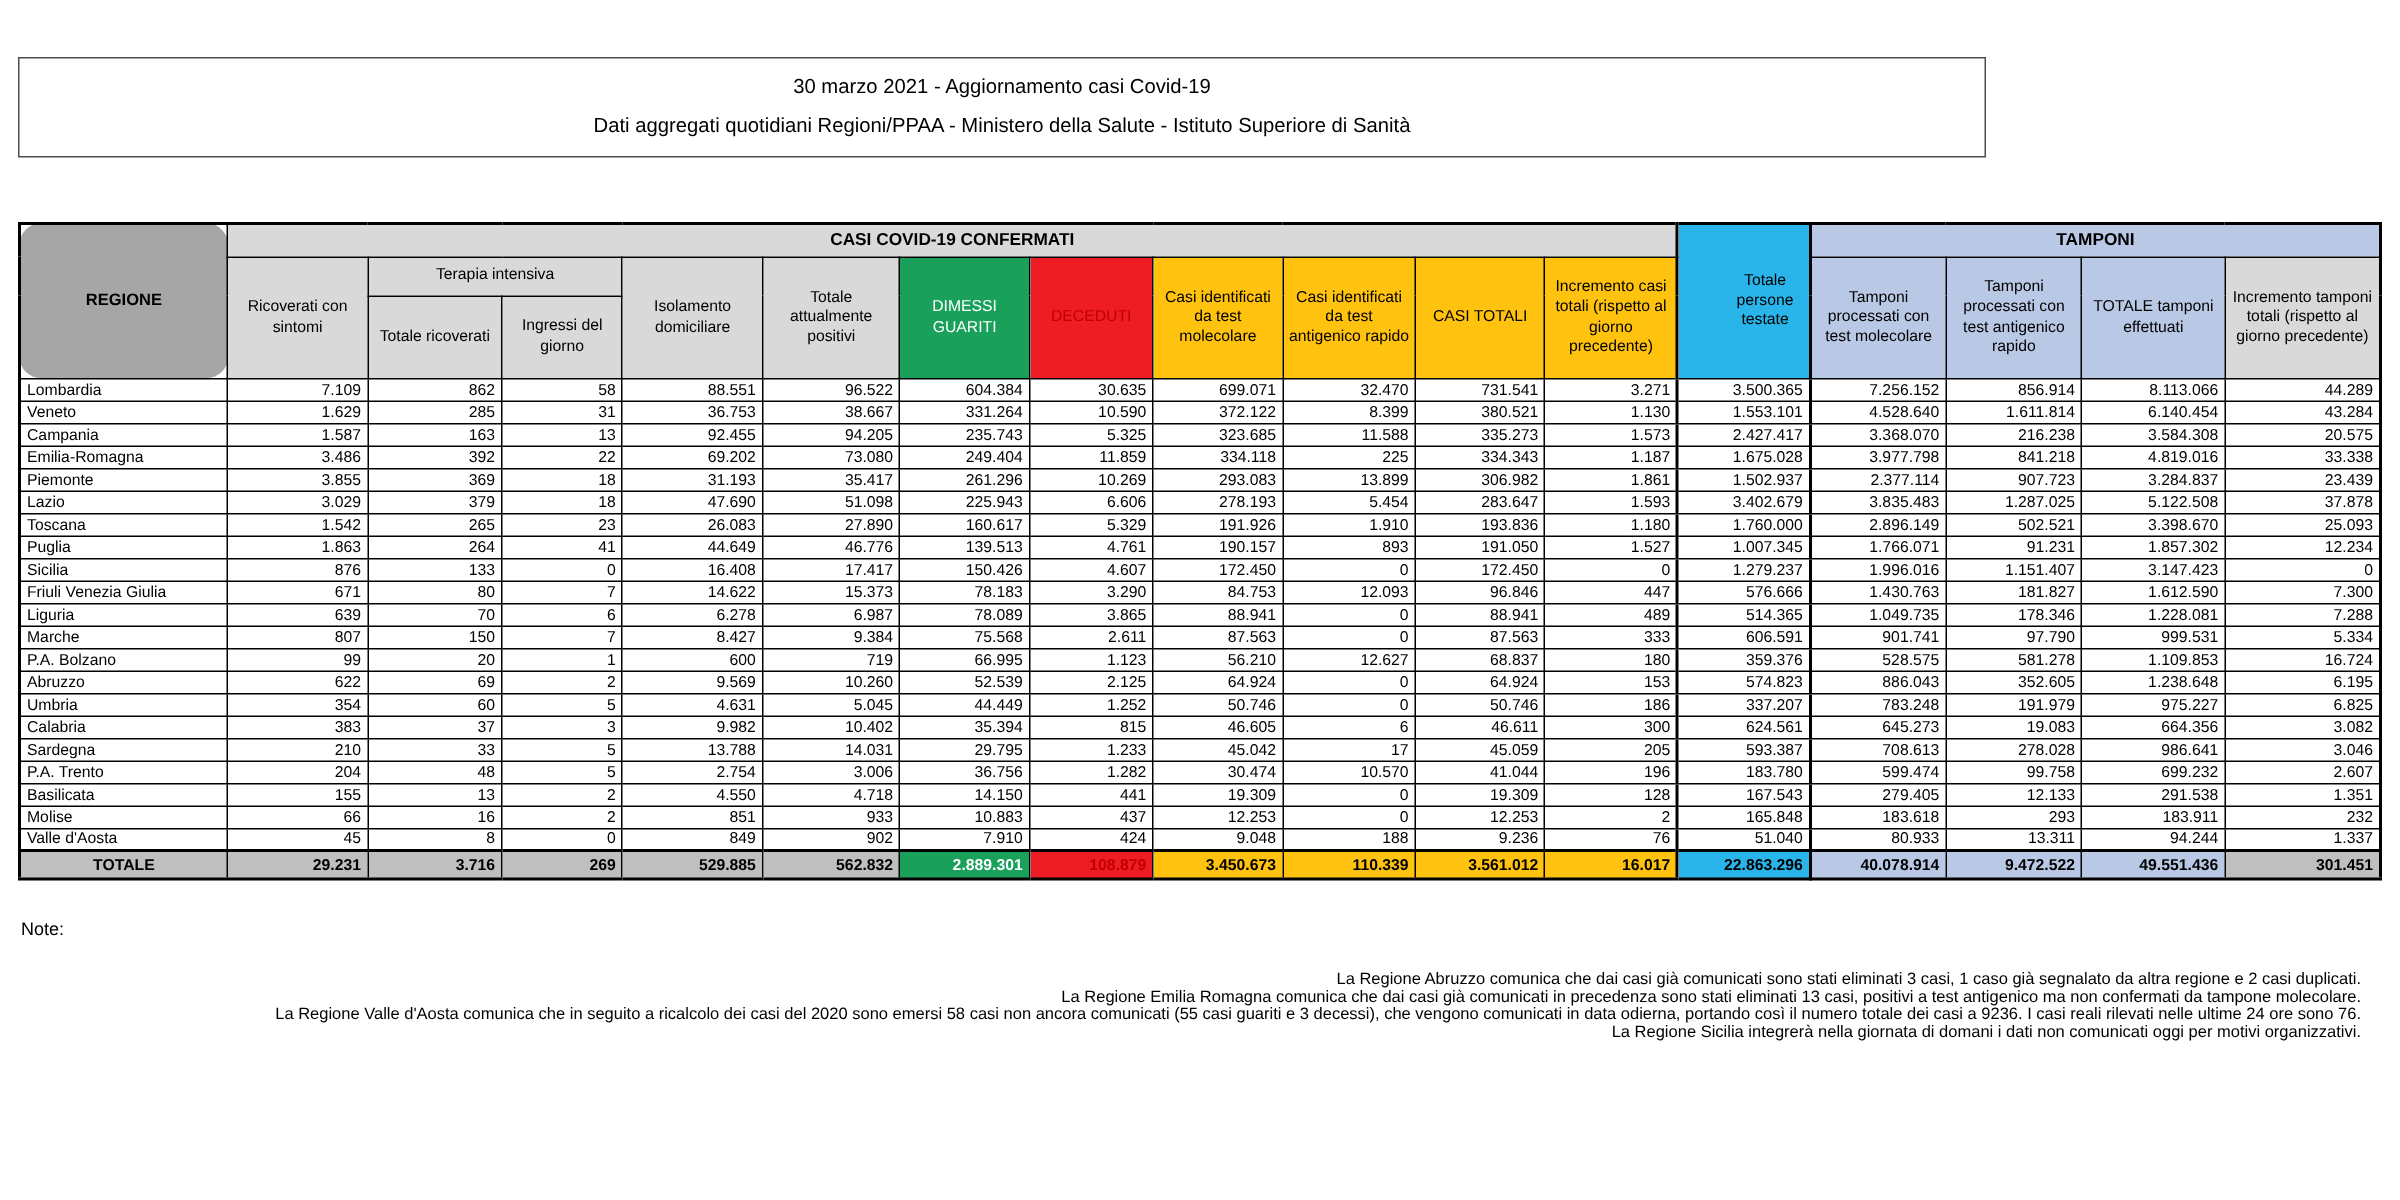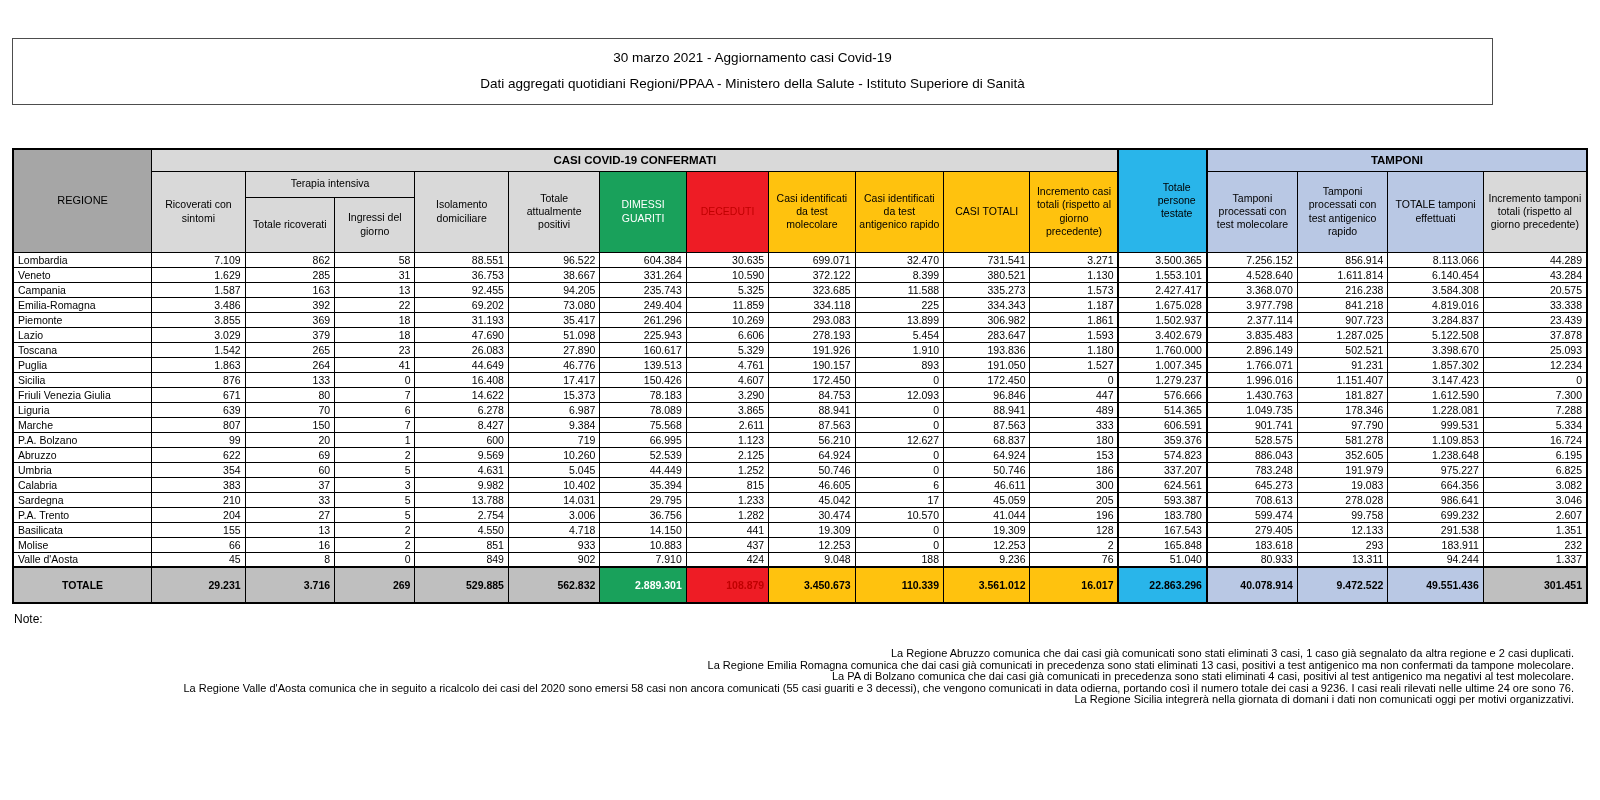--- a/index.html
+++ b/index.html
@@ -7,50 +7,50 @@
     --blue:#B9C8E4; --gray_dark:#A6A6A6; --gray_light:#D9D9D9;
     --gray_total:#BFBFBF; --deceduti_text:#C00000; --border:#000000;
   }
   *{box-sizing:border-box;}
   html,body{margin:0;padding:0;}
   body{
     width:1600px;height:800px;background:#ffffff;color:#000;
     font-family:"Liberation Sans",sans-serif;overflow:hidden;position:relative;
   }
   .title-box{
-    position:absolute;left:12px;top:38px;width:1481px;height:67px;
+    position:absolute;left:12px;top:38px;width:1312px;height:67px;
     border:1px solid #4d4d4d;background:#fff;
     display:flex;flex-direction:column;justify-content:space-evenly;
   }
   .title-line{text-align:center;font-size:13.5px;line-height:1.1;}
   table{
     position:absolute;left:12px;top:148px;width:1576px;
     border-collapse:collapse;table-layout:fixed;border:2px solid var(--border);
   }
   th,td{
     border:1px solid var(--border);padding:0 3px;overflow:hidden;
     font-size:10.5px;vertical-align:middle;
   }
   thead th{font-weight:normal;text-align:center;background:var(--gray_light);line-height:1.25;}
-  th.region-head{background:var(--gray_dark);font-weight:normal;font-size:11px;}
+  th.region-head{background:var(--gray_dark);font-weight:bold;font-size:11px;border-radius:14px;}
   .band{font-weight:bold;font-size:11.5px;height:22px;}
   .rowB{height:26px;}
   .rowC{height:55px;}
   th.green{background:var(--green);color:#fff;}
   th.red{background:var(--red);color:var(--deceduti_text);}
   th.yellow{background:var(--yellow);}
   th.blue{background:var(--blue);}
   th.cyan{background:var(--cyan);padding-left:31px;}
   th.graylast{background:var(--gray_light);}
   .cyancol{border-left:2px solid var(--border);border-right:2px solid var(--border);}
   tbody td{height:15px;background:#fff;white-space:nowrap;}
   tbody td.region{text-align:left;padding-left:4px;}
   tbody td.num{text-align:right;padding-right:4px;}
   tr.total-row td{
-    height:36px;font-weight:bold;background:var(--gray_total);
+    height:19px;font-weight:bold;background:var(--gray_total);
     border-top:2px solid var(--border);border-bottom:2px solid var(--border);
   }
   tr.total-row td.total-label{text-align:center;}
   tr.total-row td.num{text-align:right;}
   tr.total-row td.c-green{background:var(--green);color:#fff;margin-left:44px;}
   tr.total-row td.c-red{background:var(--red);color:var(--deceduti_text);}
   tr.total-row td.c-yellow{background:var(--yellow);}
   tr.total-row td.c-cyan{background:var(--cyan);}
   tr.total-row td.c-blue{background:var(--blue);}
   .notes{position:absolute;left:14px;top:612px;width:1560px;}
@@ -433,21 +433,21 @@
         <td class="num">205</td>
         <td class="num cyancol">593.387</td>
         <td class="num">708.613</td>
         <td class="num">278.028</td>
         <td class="num">986.641</td>
         <td class="num">3.046</td>
       </tr>
       <tr>
         <td class="region">P.A. Trento</td>
         <td class="num">204</td>
-        <td class="num">27</td>
+        <td class="num">48</td>
         <td class="num">5</td>
         <td class="num">2.754</td>
         <td class="num">3.006</td>
         <td class="num">36.756</td>
         <td class="num">1.282</td>
         <td class="num">30.474</td>
         <td class="num">10.570</td>
         <td class="num">41.044</td>
         <td class="num">196</td>
         <td class="num cyancol">183.780</td>
@@ -533,17 +533,16 @@
         <td class="num">301.451</td>
       </tr>
     </tbody>
 </table>
 
 <div class="notes">
   <p class="notes-heading">Note:</p>
   <div>
       <p class="note-line">La Regione Abruzzo comunica che dai casi già comunicati sono stati eliminati 3 casi, 1 caso già segnalato da altra regione e 2 casi duplicati.</p>
       <p class="note-line">La Regione Emilia Romagna comunica che dai casi già comunicati in precedenza sono stati eliminati 13 casi, positivi a test antigenico ma non confermati da tampone molecolare.</p>
-      <p class="note-line">La PA di Bolzano comunica che dai casi già comunicati in precedenza sono stati eliminati 4 casi, positivi al test antigenico ma negativi al test molecolare.</p>
       <p class="note-line">La Regione Valle d'Aosta comunica che in seguito a ricalcolo dei casi del 2020 sono emersi 58 casi non ancora comunicati (55 casi guariti e 3 decessi), che vengono comunicati in data odierna, portando così il numero totale dei casi a 9236.  I casi reali rilevati nelle ultime 24 ore sono 76.</p>
       <p class="note-line">La Regione Sicilia integrerà nella giornata di domani i dati non comunicati oggi per motivi organizzativi.</p>
     </div>
 </div>
 
 </body></html>

